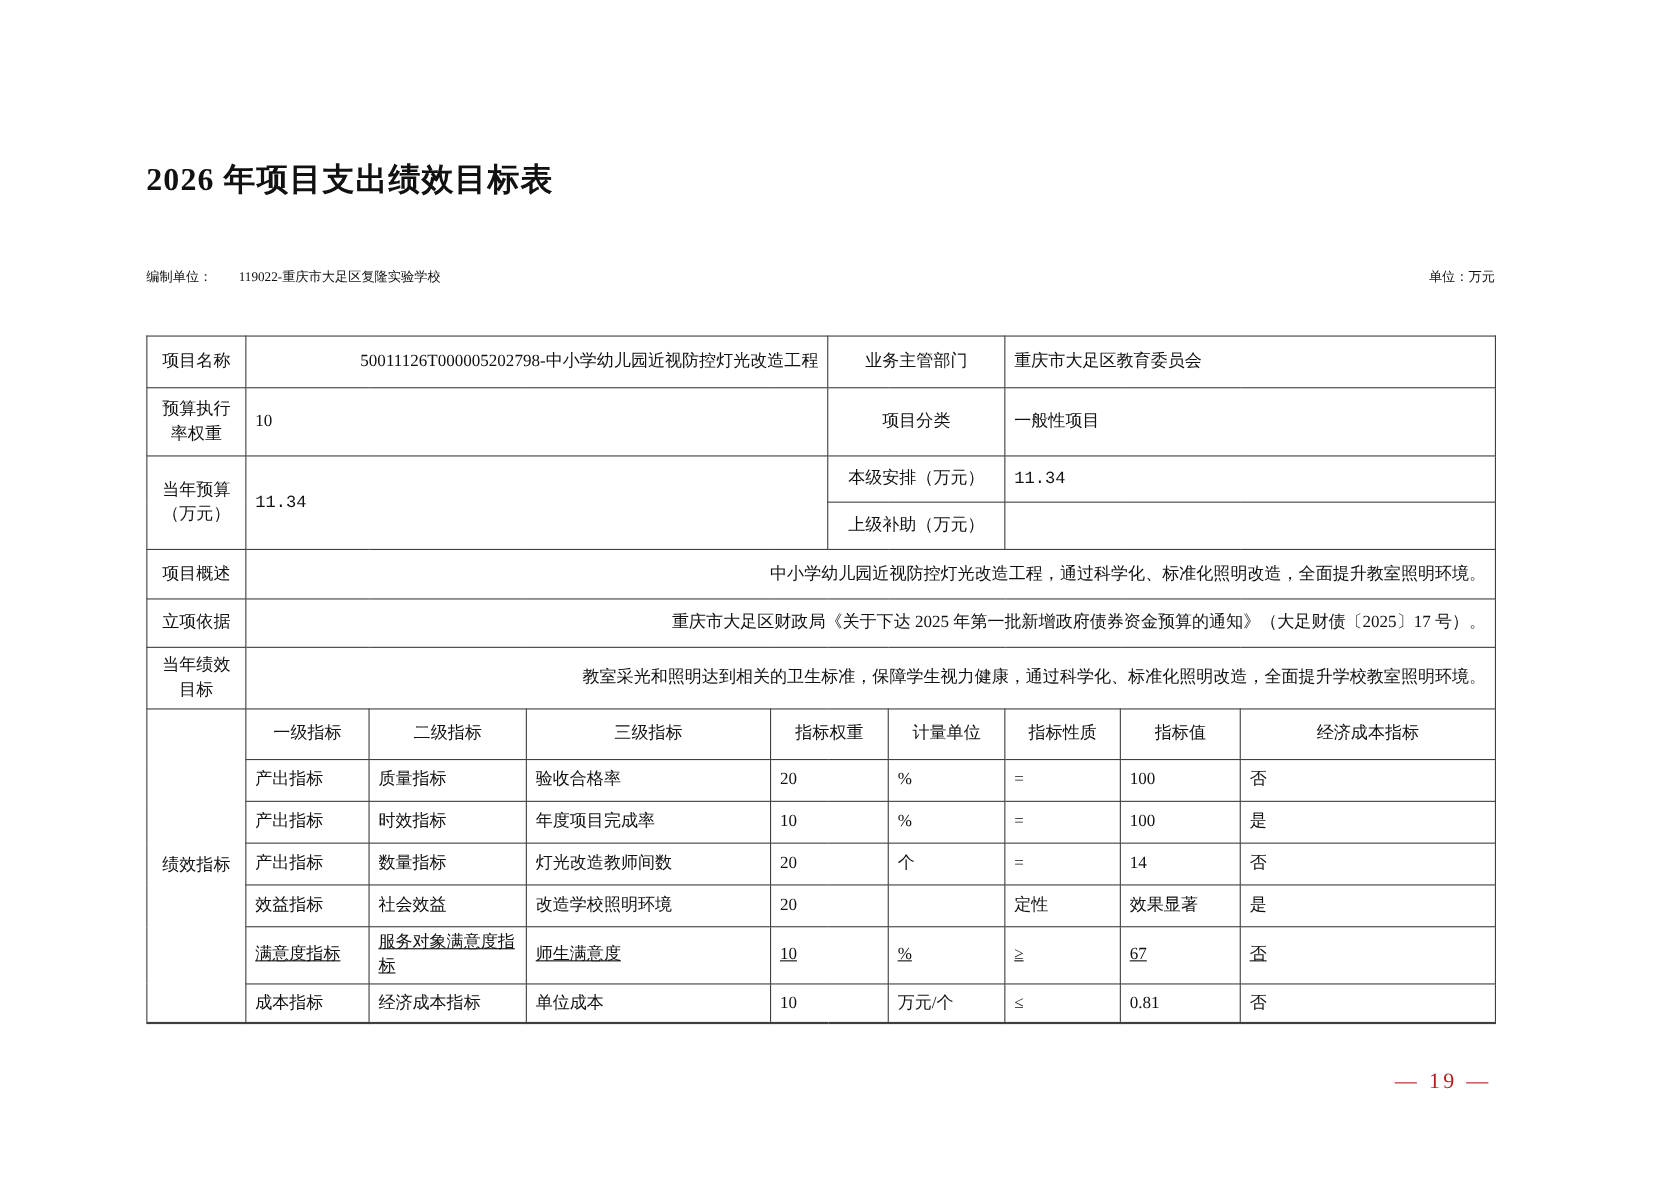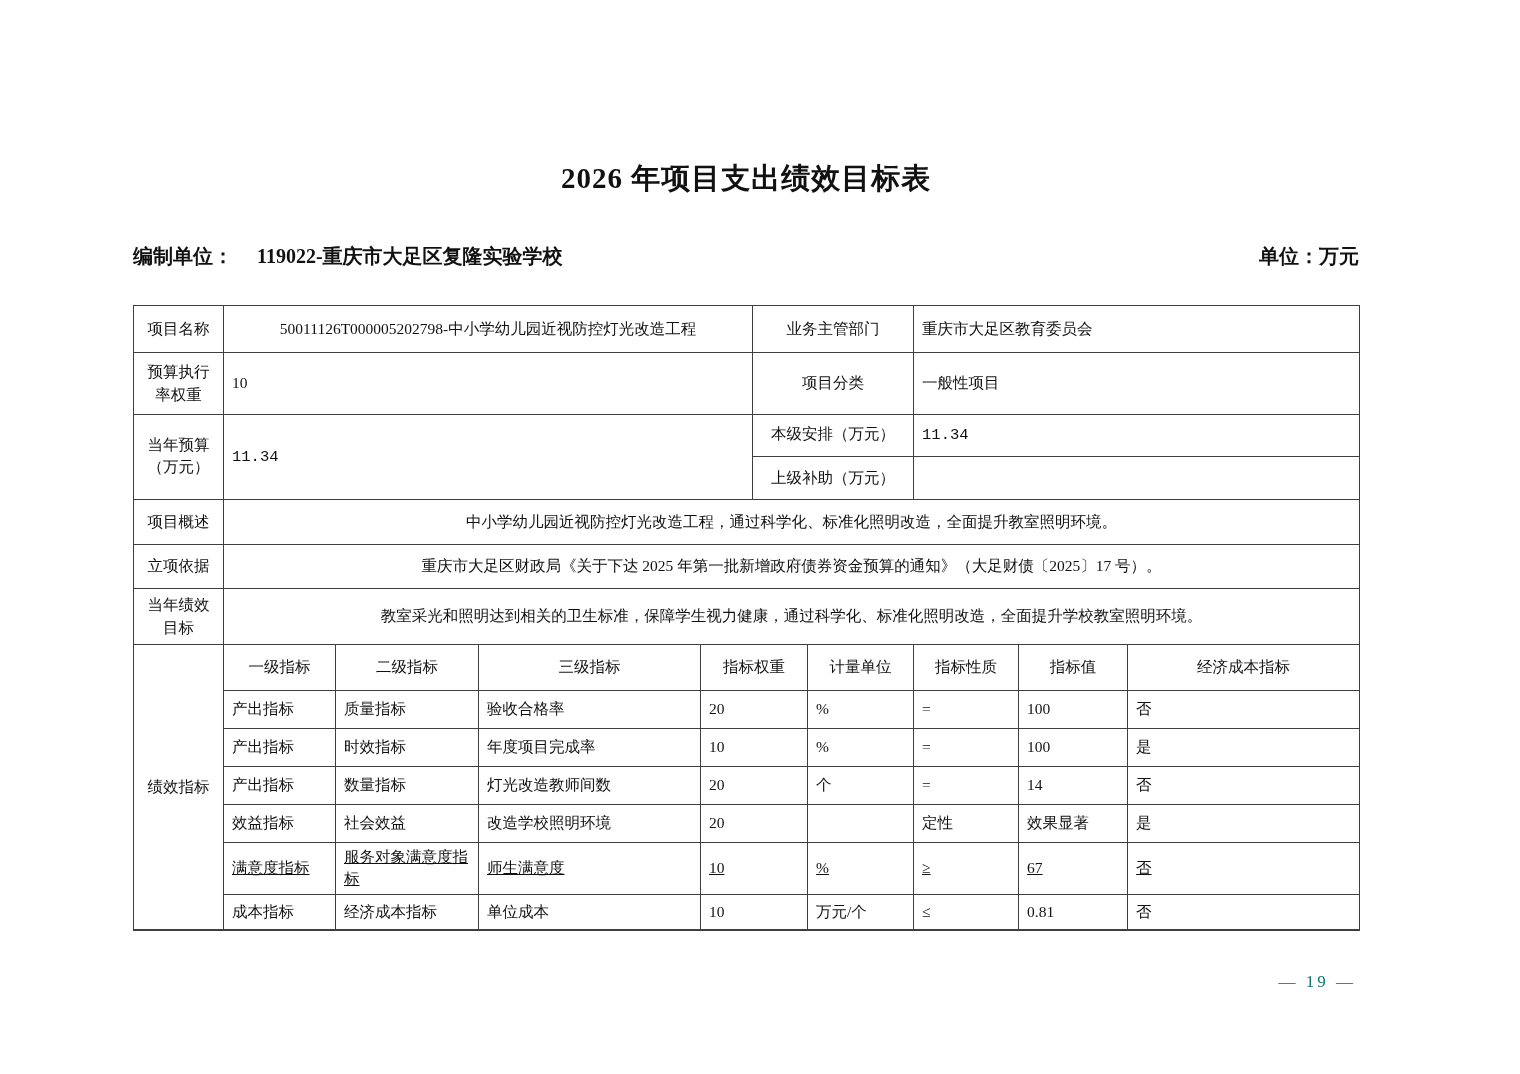--- a/index.html
+++ b/index.html
@@ -8,38 +8,36 @@
     position: relative;
     width: 1520px;
     height: 1074px;
     background: #ffffff;
     font-family: "Liberation Serif", "DejaVu Serif", serif;
     color: #111111;
     overflow: hidden;
   }
   .doc-title {
     position: absolute;
-    top: 159px;
+    top: 144px;
     left: 133px;
     width: 1226px;
-    text-align: center;
     font-size: 29px;
     font-weight: bold;
     letter-spacing: 1px;
   }
   .meta-row {
     position: absolute;
     top: 243px;
     left: 133px;
     width: 1226px;
     display: flex;
     justify-content: space-between;
     align-items: baseline;
-    font-size: 20px;
-    font-weight: bold;
+    font-size: 12px;
   }
   .meta-left { display: flex; align-items: baseline; }
   .meta-left .meta-value { margin-left: 24px; }
   table.main {
     position: absolute;
     top: 287px;
     left: 133px;
     width: 1226px;
     border-collapse: collapse;
     table-layout: fixed;
@@ -50,41 +48,41 @@
   }
   table.main td {
     border: 1px solid #3f3f3f;
     vertical-align: middle;
     padding: 3px 8px;
     line-height: 1.45;
     overflow: hidden;
   }
   .lbl { text-align: center; }
   .prewrap { white-space: pre-line; }
-  .val-left { text-align: center; padding-left: 13px; }
+  .val-left { text-align: right; padding-left: 13px; }
   .val-center { text-align: left; }
   .hdr { text-align: center; }
   .cell-left { text-align: left; padding-left: 12px; }
   tr.r1  { height: 47px; }
   tr.r2  { height: 62px; }
   tr.r3a { height: 42px; font-family: Liberation Mono, monospace; }
   tr.r3b { height: 43px; }
   tr.r4  { height: 45px; }
   tr.r5  { height: 44px; }
   tr.r6  { height: 56px; }
   tr.rh  { height: 46px; }
   tr.rd  { height: 38px; }
   tr.rd5 { height: 46px; text-decoration: underline; }
   tr.rd6 { height: 36px; }
   .footer {
     position: absolute;
     top: 972px;
     right: 164px;
-    font-size: 17px;
-    color: #0f766e;
+    font-size: 20px;
+    color: #b91c1c;
     letter-spacing: 3px;
   }
 </style>
 </head>
 <body>
 
 <div class="page">
 
   <h1 class="doc-title">2026 年项目支出绩效目标表</h1>
 

